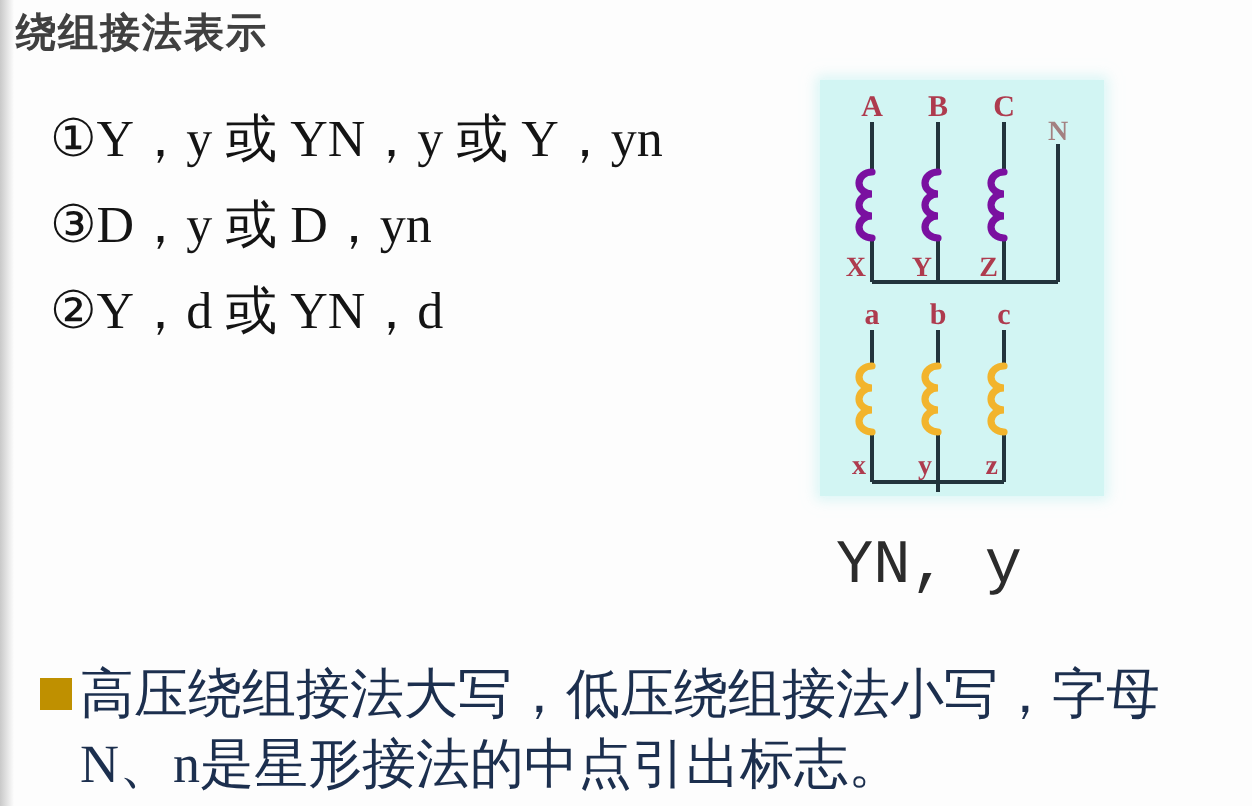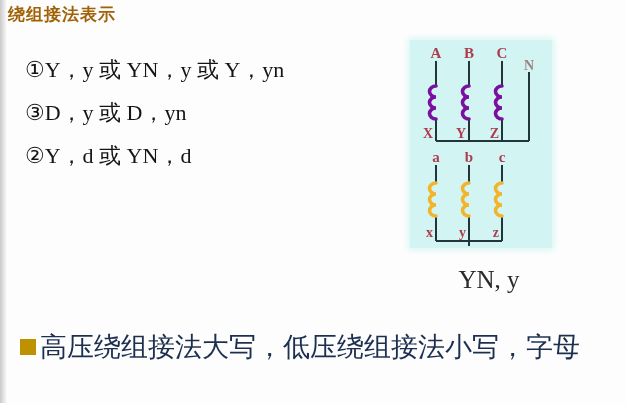--- a/index.html
+++ b/index.html
@@ -15,49 +15,48 @@
     position: absolute;
     left: 0; top: 0; bottom: 0;
     width: 7px;
     background: linear-gradient(to right, #c9c9c9, rgba(250,250,250,0));
   }
   .page-title {
     position: absolute;
     left: 8px; top: 3px;
     font-family: "Liberation Sans", "DejaVu Sans", sans-serif;
     font-weight: 600;
-    font-size: 17px;
-    color: #a16207;
+    font-size: 20px;
+    color: #404040;
     letter-spacing: 1px;
   }
   .conn-list {
     position: absolute;
     left: 25px; top: 48px;
     width: 380px;
   }
   .conn-item {
-    font-size: 22px;
+    font-size: 26px;
     line-height: 43px;
     color: #141414;
     white-space: nowrap;
   }
   .diagram-panel {
     position: absolute;
     left: 410px; top: 40px;
     width: 142px; height: 208px;
     background: #d2f5f3;
     box-shadow: 0 0 6px 2px rgba(190,240,240,0.55);
   }
   .diagram-caption {
     position: absolute;
     left: 418px; top: 266px;
     width: 142px;
-    text-align: center;
-    font-family: Liberation Serif, serif;
-    font-size: 25px;
+    font-family: Liberation Mono, monospace;
+    font-size: 31px;
     color: #2b2b2b;
   }
   .note {
     position: absolute;
     left: 20px; top: 330px;
     width: 596px;
   }
   .note-bullet {
     position: absolute;
     left: 0; top: 9px;
@@ -122,16 +121,17 @@
       <text x="89" y="197" text-anchor="end" font-size="14" fill="#ae3b4e">z</text>
     </svg>
   </div>
 
   <div class="diagram-caption">YN, y</div>
 
   <div class="note">
     <div class="note-bullet"></div>
     <div class="note-text">
       <div>高压绕组接法大写，低压绕组接法小写，字母</div>
+      <div>N、n是星形接法的中点引出标志。</div>
     </div>
   </div>
 
 </div>
 
 </body></html>

